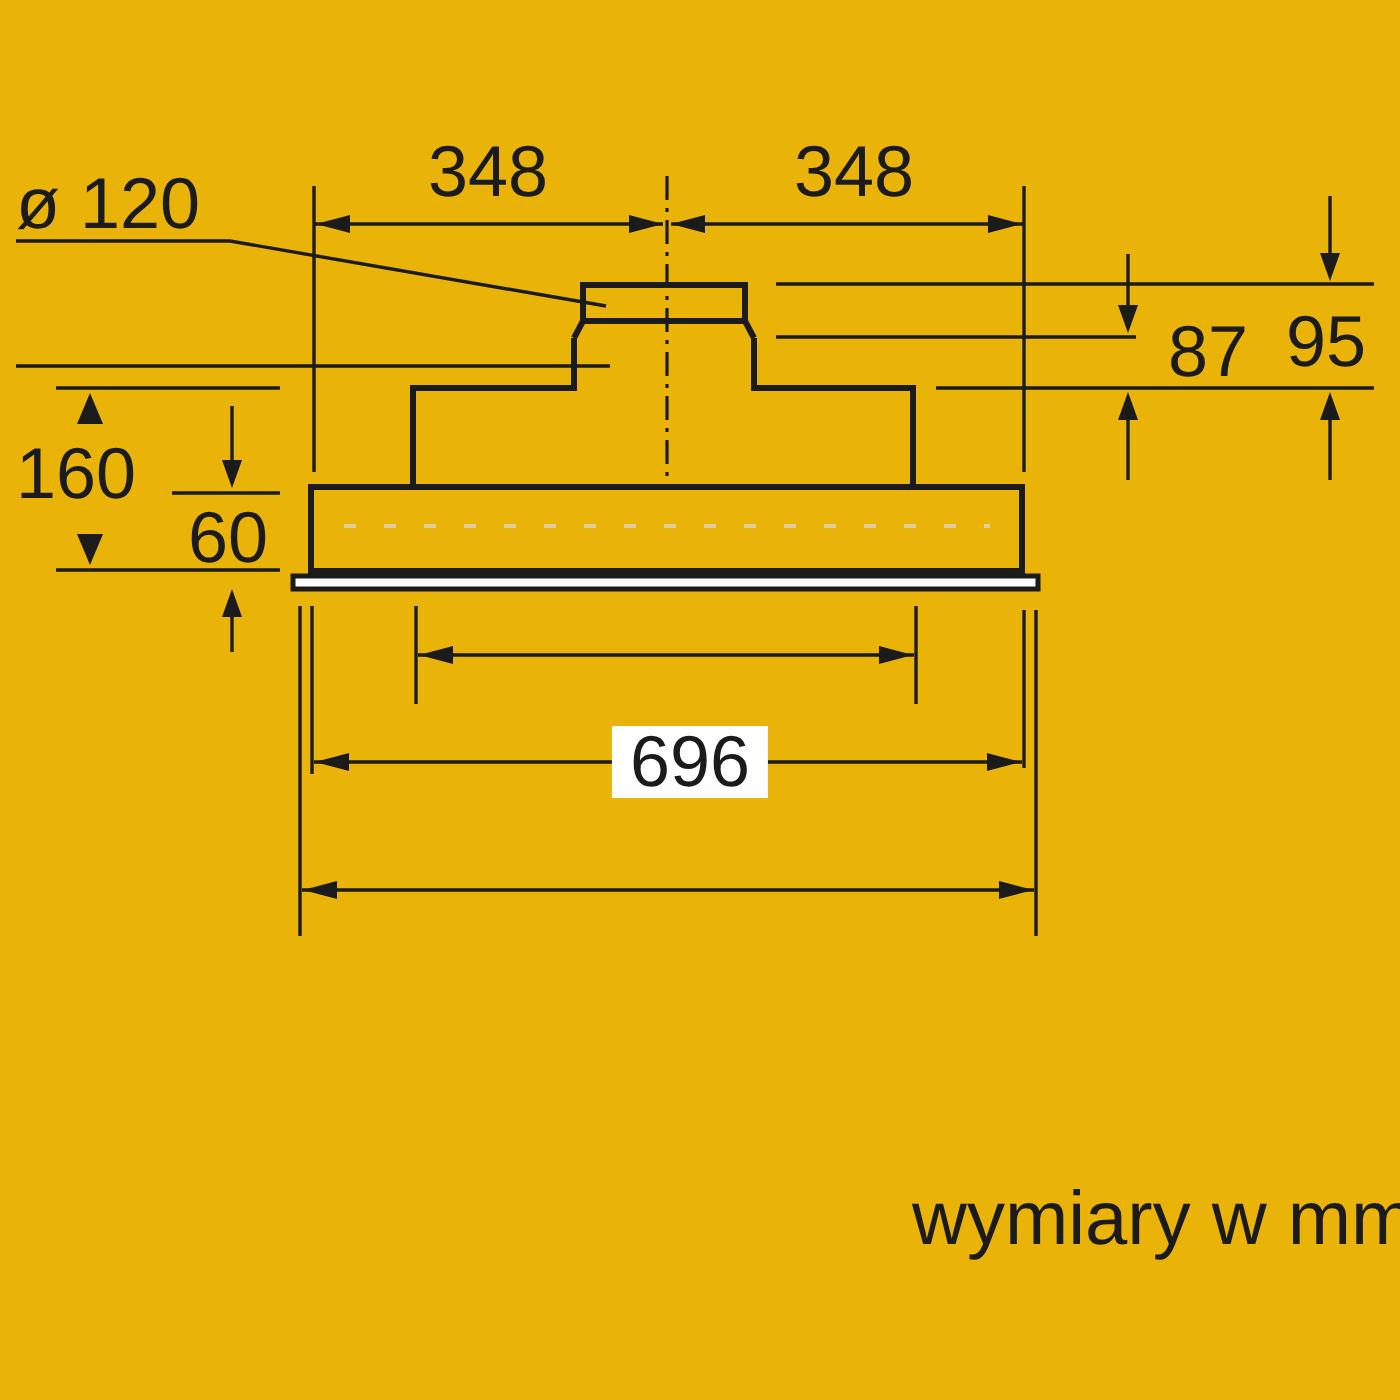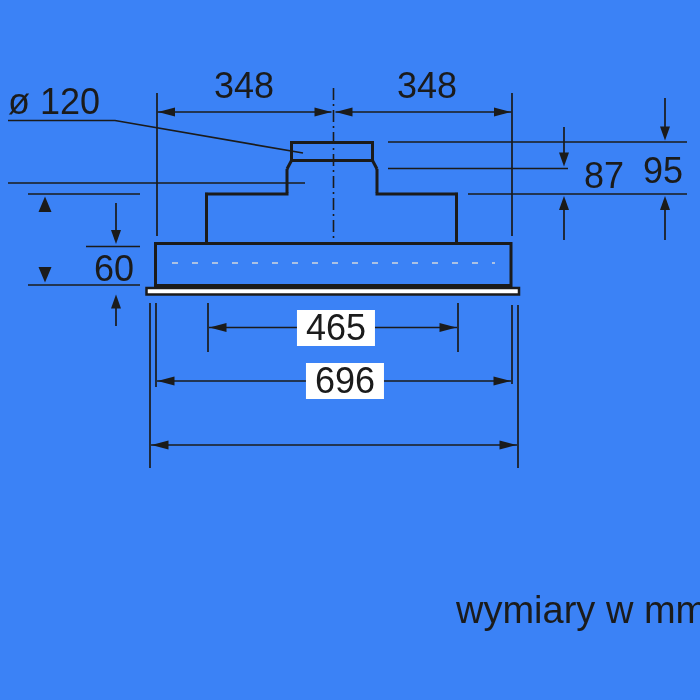--- a/index.html
+++ b/index.html
@@ -1,19 +1,19 @@
 <!DOCTYPE html>
 <html><head>
 <meta charset="utf-8">
 <style>
   html,body{margin:0;padding:0;background:#ffffff;}
   .canvas{
     position:relative;
     width:700px;height:700px;
-    background:#3b82f6;
+    background:#eab308;
     overflow:hidden;
     font-family:"Liberation Sans", sans-serif;
   }
   .drawing-svg{position:absolute;left:0;top:0;}
   .lbl{
     position:absolute;
     font-family:"Liberation Sans", sans-serif;
     font-size:36px;
     line-height:1;
     color:#1b1b1b;
@@ -138,23 +138,23 @@
 
 
   <div class="lbl center" style="left:244px; top:68px;">348</div>
 
   <div class="lbl center" style="left:427px; top:68px;">348</div>
 
   <div class="lbl center" style="left:604px; top:158px;">87</div>
 
   <div class="lbl center" style="left:663px; top:153px;">95</div>
 
+  <div class="lbl" style="left:8px; top:219px;">160</div>
 
   <div class="lbl center" style="left:114px; top:251px;">60</div>
 
-  <div class="lbl online" style="left:336px; top:328px;">465</div>
 
   <div class="lbl online" style="left:345px; top:381px;">696</div>
 
 
   <div class="lbl note" style="left:456px; top:591px;">wymiary w mm</div>
 
 </div>
 
 </body></html>

